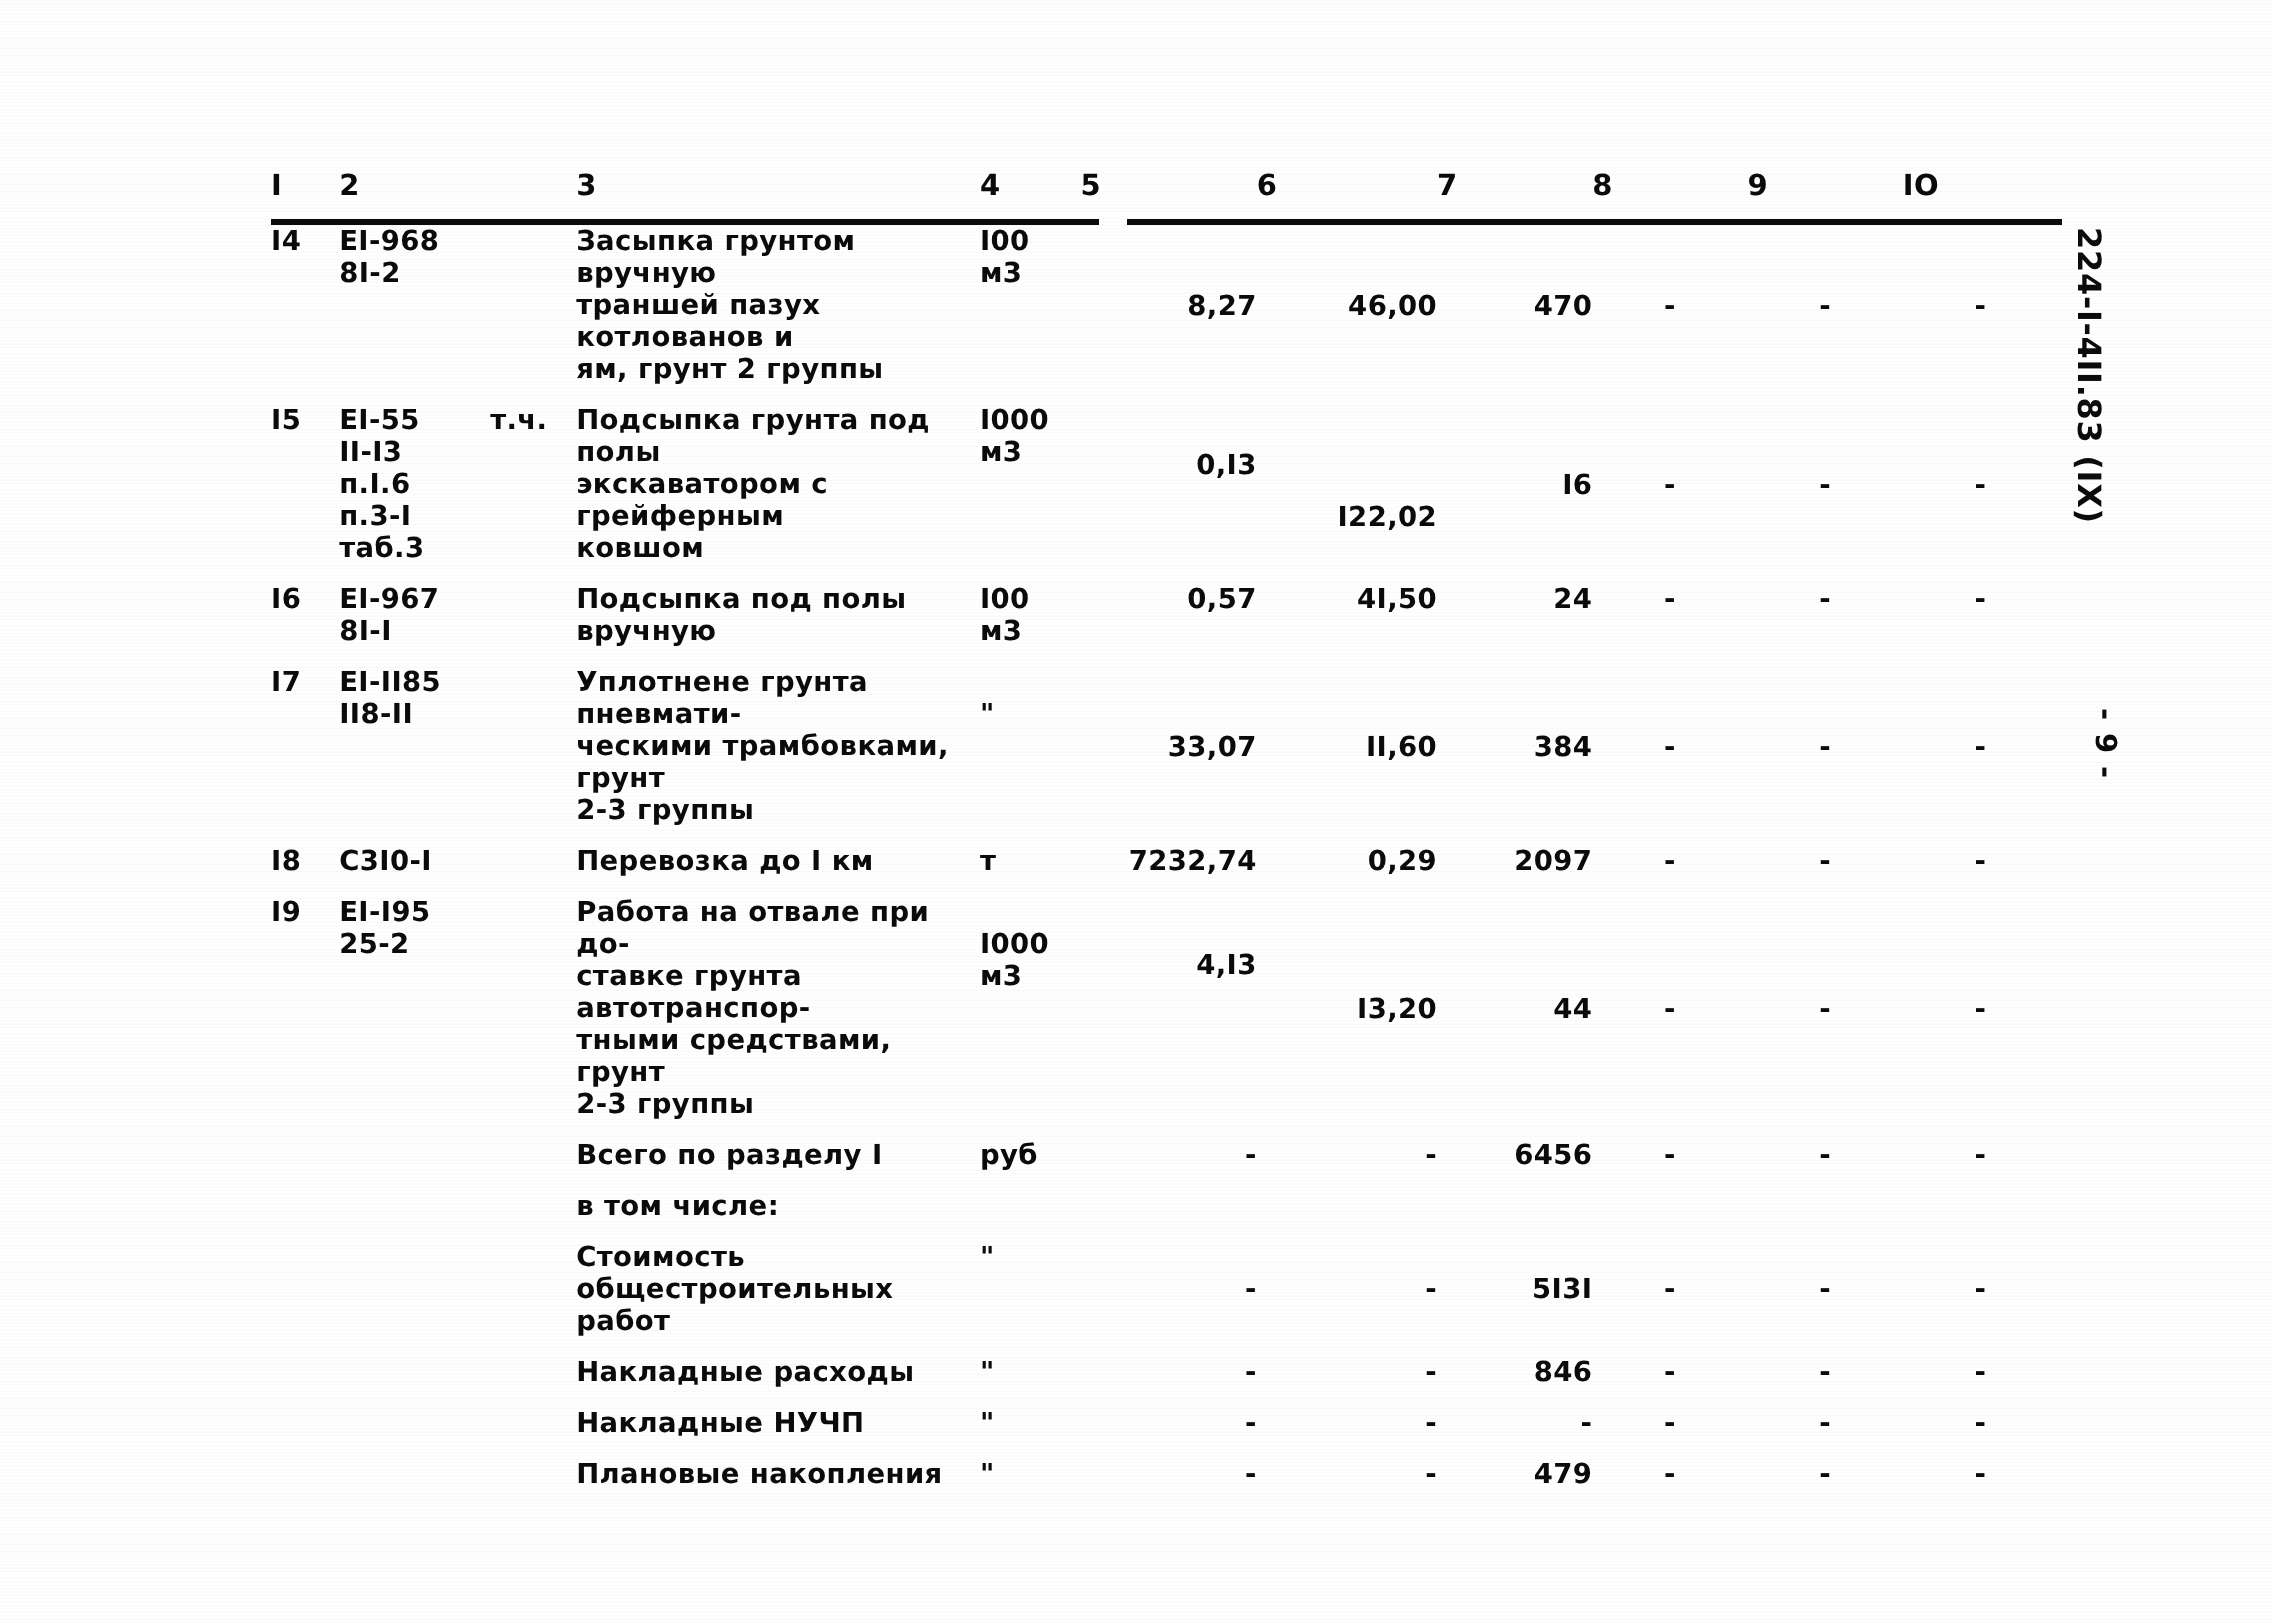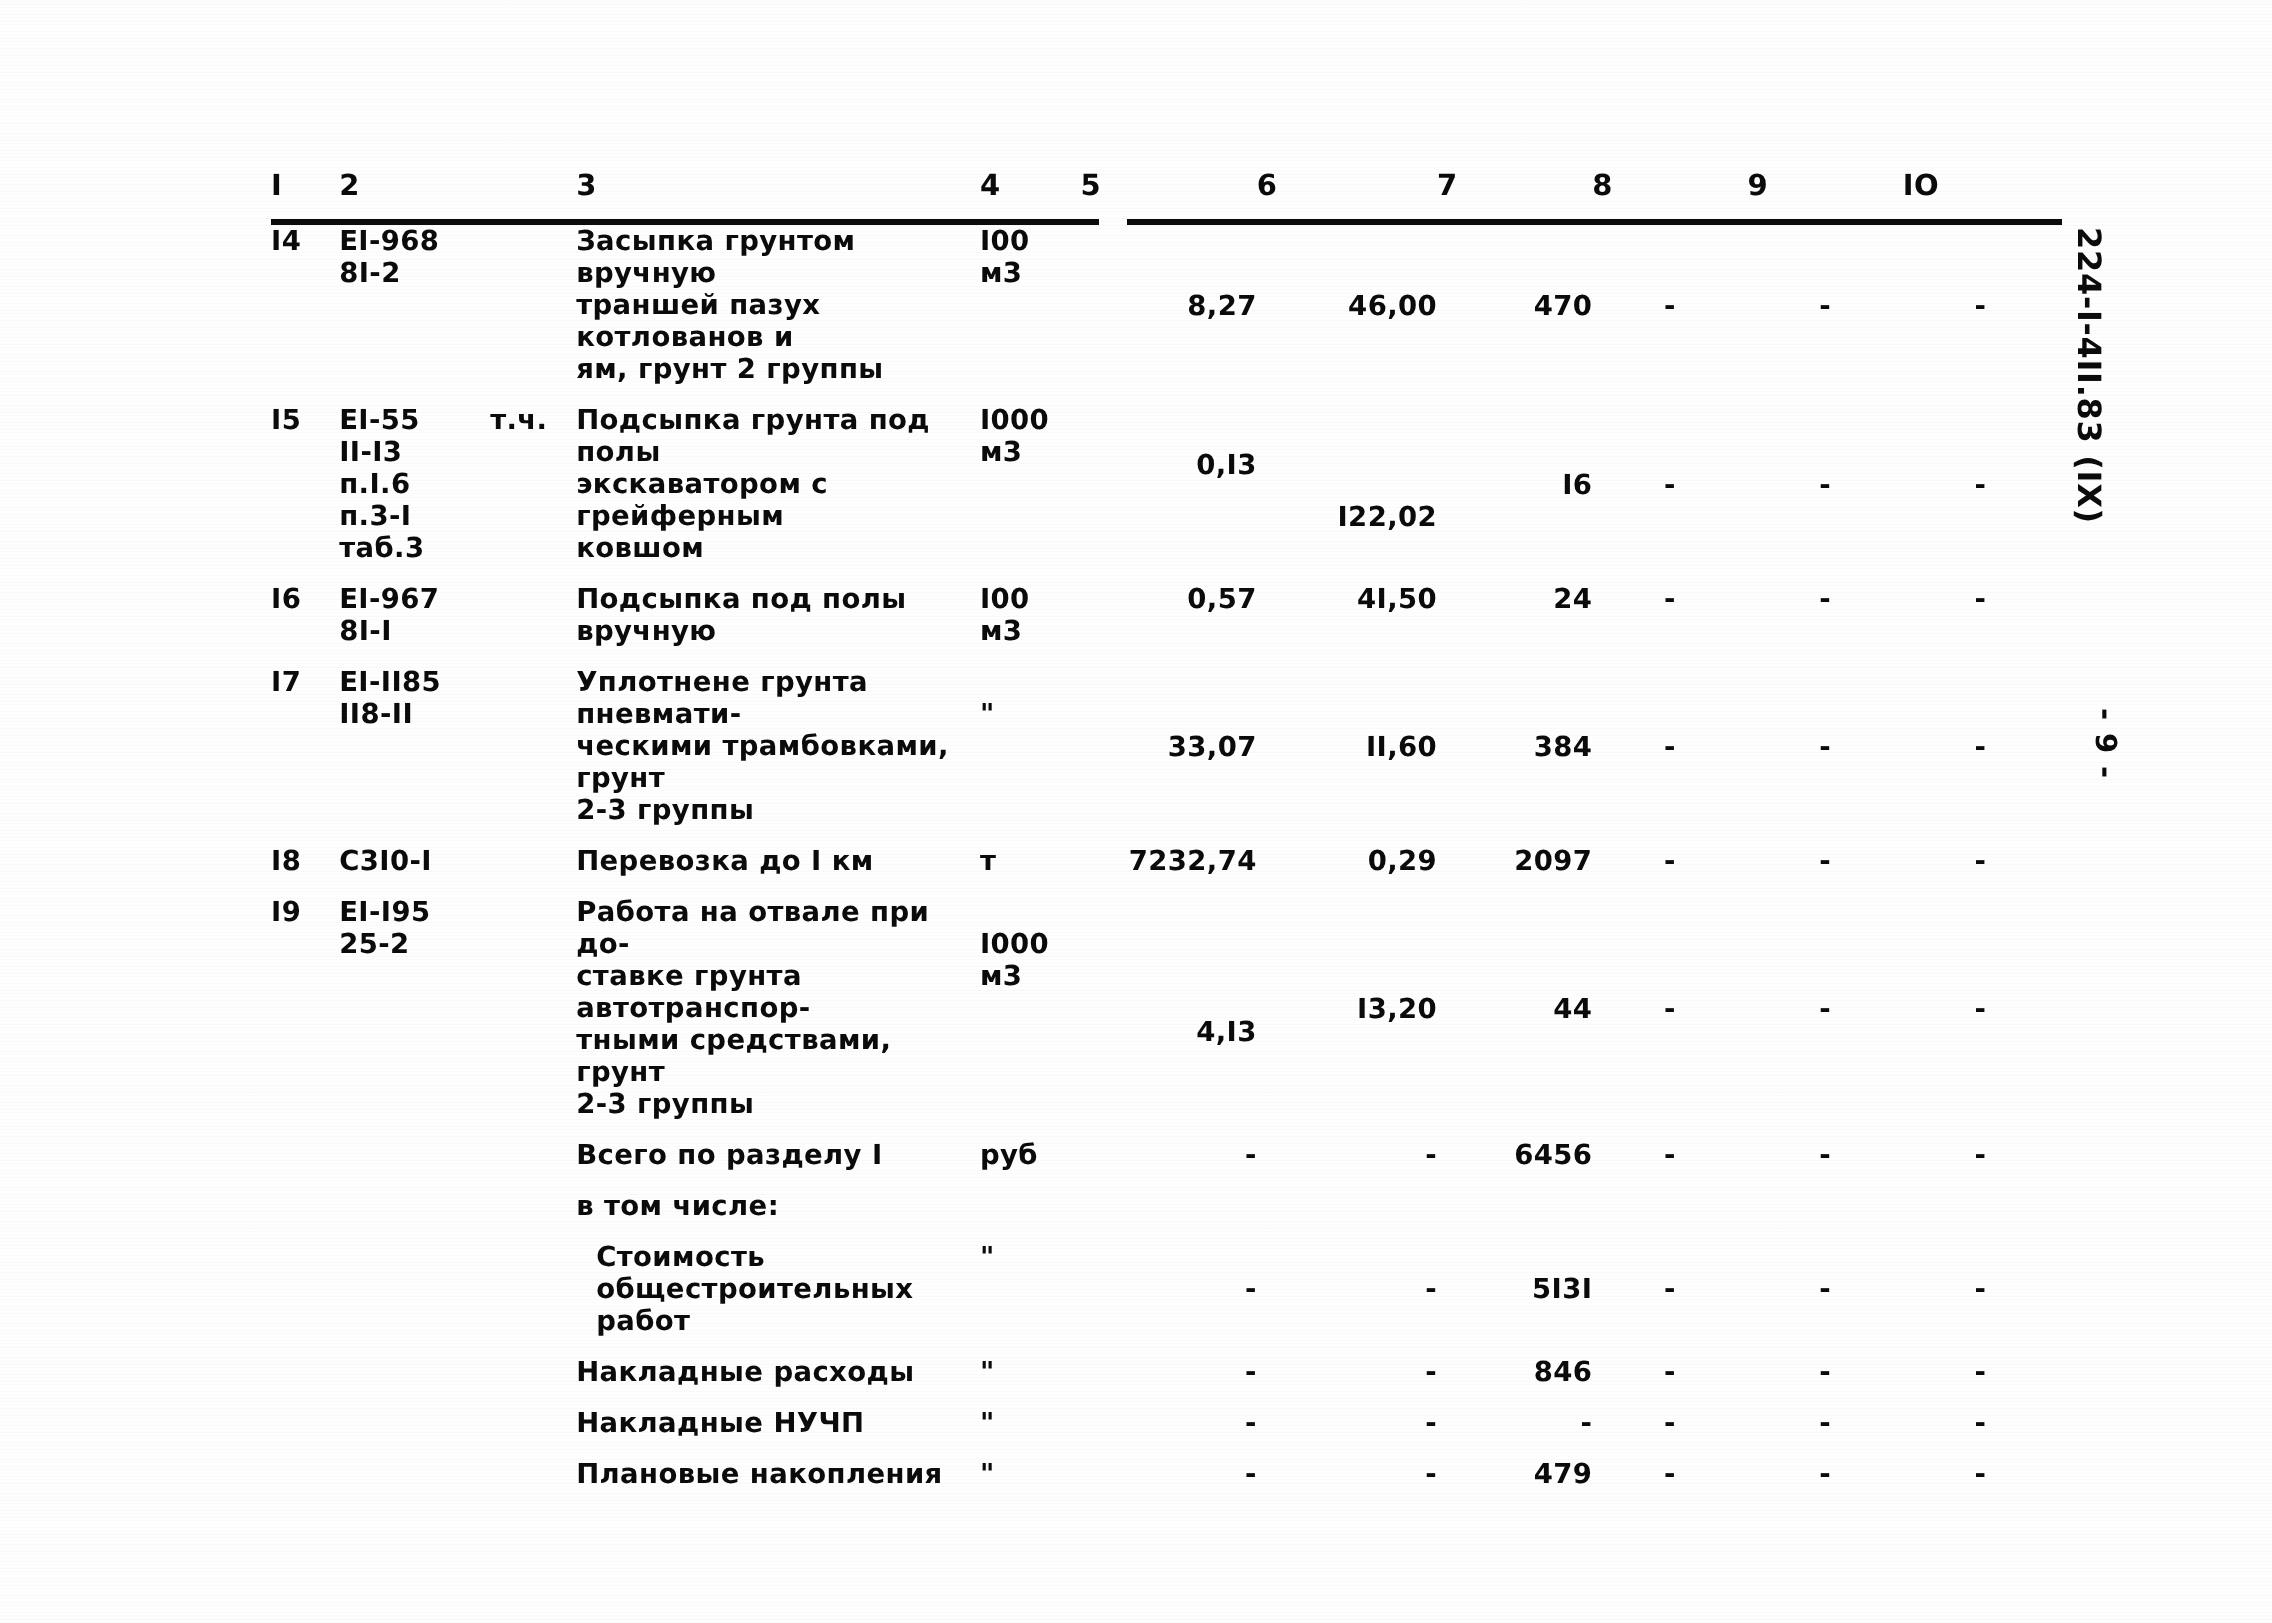--- a/index.html
+++ b/index.html
@@ -328,21 +328,21 @@
               <span class="unit-stack" style="white-space: pre-line;">Работа на отвале при до-
 ставке грунта автотранспор-
 тными средствами, грунт
 2-3 группы</span>
             </td>
             <td class="unit">
               <span class="unit-stack" style="white-space: pre-line; display: block; margin-top: 32px;">I000
 м3</span>
             </td>
             <td class="val">
-              <span class="" style="white-space: pre-line; display: block; margin-top: 120px;">4,I3</span>
+              <span class="" style="white-space: pre-line; display: block; margin-top: 53px;">4,I3</span>
             </td>
             <td class="val">
               <span class="" style="white-space: pre-line; display: block; margin-top: 97px;">I3,20</span>
             </td>
             <td class="val">
               <span class="" style="white-space: pre-line; display: block; margin-top: 97px;">44</span>
             </td>
             <td class="dash">
               <span class="" style="white-space: pre-line; display: block; margin-top: 97px;">-</span>
             </td>
@@ -385,21 +385,21 @@
             <td class="val"><span class="" style="white-space: pre-line;"></span></td>
             <td class="dash"><span class="" style="white-space: pre-line;"></span></td>
             <td class="dash"><span class="" style="white-space: pre-line;"></span></td>
             <td class="dash"><span class="" style="white-space: pre-line;"></span></td>
           </tr>
           <tr class="row">
             <td class="num"><span class="" style="white-space: pre-line;"></span></td>
             <td class="code"><span class="unit-stack" style="white-space: pre-line;"></span></td>
             <td class="note"><span class="" style="white-space: pre-line;"></span></td>
             <td class="desc">
-              <span class="unit-stack" style="white-space: pre-line; margin-left: 20px;">Стоимость общестроительных
+              <span class="unit-stack" style="white-space: pre-line;">Стоимость общестроительных
 работ</span>
             </td>
             <td class="unit">
               <span class="unit-stack" style="white-space: pre-line; display: block; margin-top: 0px;">"</span>
             </td>
             <td class="val">
               <span class="" style="white-space: pre-line; display: block; margin-top: 32px;">-</span>
             </td>
             <td class="val">
               <span class="" style="white-space: pre-line; display: block; margin-top: 32px;">-</span>

